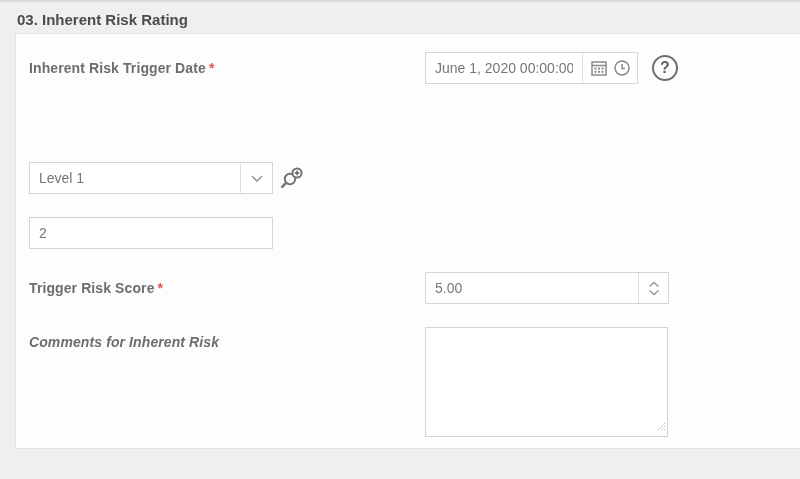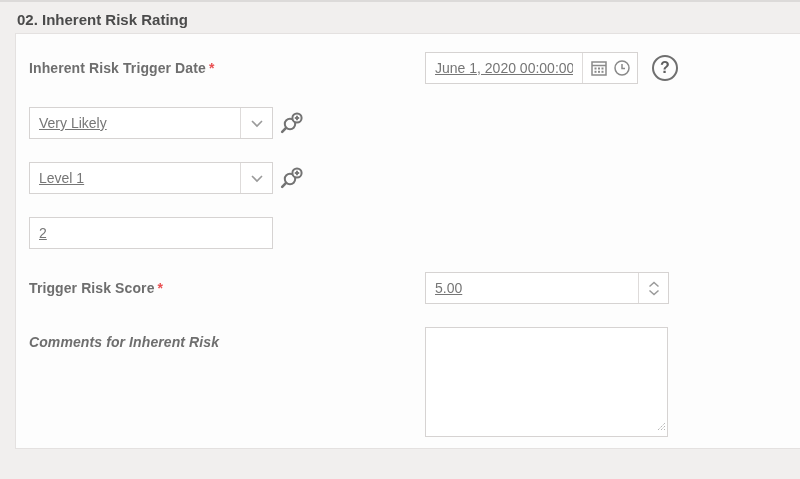--- a/index.html
+++ b/index.html
@@ -52,21 +52,20 @@
     height: 32px;
   }
   .input-text {
     border: none; outline: none;
     font-family: "Liberation Sans", "DejaVu Sans", sans-serif;
     font-size: 14px;
     color: #767676;
     padding: 0 9px;
     background: transparent;
     width: 100%;
-    text-decoration: underline;
   }
   .addon {
     display: flex; align-items: center; justify-content: center;
     border-left: 1px solid #dedbda;
     color: #8a8a8a;
   }
 
   .w-date { width: 213px; }
   .w-date .text-part { width: 156px; display:flex; align-items:center; }
   .w-date .addon { width: 55px; gap: 5px; }
@@ -106,21 +105,21 @@
     padding: 6px 8px;
     background: transparent;
   }
   .grip { position: absolute; right: 1px; bottom: 1px; }
 </style>
 </head>
 <body>
 
 <div class="page">
 
-  <div class="section-title">02. Inherent Risk Rating</div>
+  <div class="section-title">03. Inherent Risk Rating</div>
 
   <div class="panel">
 
     <div class="form-row">
       <div class="field-label">
         <span>Inherent Risk Trigger Date</span><span class="req">*</span>
       </div>
       <div class="ctl">
         <div class="input-box w-date">
           <span class="text-part">
@@ -147,24 +146,27 @@
                 <polyline points="9,5 9,9.5 12,9.5" fill="none" stroke="#8a8a8a" stroke-width="1.5"></polyline>
               </svg>
             </span>
           </span>
         </div>
         <div class="help-circle">?</div>
       </div>
     </div>
 
     <div class="form-row">
+    </div>
+
+    <div class="form-row">
       <div class="ctl">
         <div class="input-box w-std">
           <span class="text-part">
-            <span class="input-text" style="display:flex;align-items:center;">Very Likely</span>
+            <span class="input-text" style="display:flex;align-items:center;">Level 1</span>
           </span>
           <span class="addon chev-part">
             <svg width="14" height="9" viewBox="0 0 14 9">
                 <polyline points="2,2 7,7 12,2" fill="none" stroke="#9a9a9a" stroke-width="1.6"></polyline>
               </svg>
           </span>
         </div>
         <span class="lookup icon-btn">
           <svg width="24" height="24" viewBox="0 0 24 24">
             <circle cx="10" cy="13" r="5.2" fill="none" stroke="#737373" stroke-width="2"></circle>
@@ -174,44 +176,20 @@
             <line x1="14.8" y1="7" x2="19.2" y2="7" stroke="#737373" stroke-width="1.8"></line>
           </svg>
         </span>
       </div>
     </div>
 
     <div class="form-row">
       <div class="ctl">
         <div class="input-box w-std">
           <span class="text-part">
-            <span class="input-text" style="display:flex;align-items:center;">Level 1</span>
-          </span>
-          <span class="addon chev-part">
-            <svg width="14" height="9" viewBox="0 0 14 9">
-                <polyline points="2,2 7,7 12,2" fill="none" stroke="#9a9a9a" stroke-width="1.6"></polyline>
-              </svg>
-          </span>
-        </div>
-        <span class="lookup icon-btn">
-          <svg width="24" height="24" viewBox="0 0 24 24">
-            <circle cx="10" cy="13" r="5.2" fill="none" stroke="#737373" stroke-width="2"></circle>
-            <line x1="5.8" y1="17.2" x2="2.2" y2="20.8" stroke="#737373" stroke-width="2.6" stroke-linecap="round"></line>
-            <circle cx="17" cy="7" r="4.6" fill="#fdfdfd" stroke="#737373" stroke-width="2"></circle>
-            <line x1="17" y1="4.8" x2="17" y2="9.2" stroke="#737373" stroke-width="1.8"></line>
-            <line x1="14.8" y1="7" x2="19.2" y2="7" stroke="#737373" stroke-width="1.8"></line>
-          </svg>
-        </span>
-      </div>
-    </div>
-
-    <div class="form-row">
-      <div class="ctl">
-        <div class="input-box w-std">
-          <span class="text-part">
             <input class="input-text" type="text" value="2" style="">
           </span>
         </div>
       </div>
     </div>
 
     <div class="form-row">
       <div class="field-label">
         <span>Trigger Risk Score</span><span class="req">*</span>
       </div>

